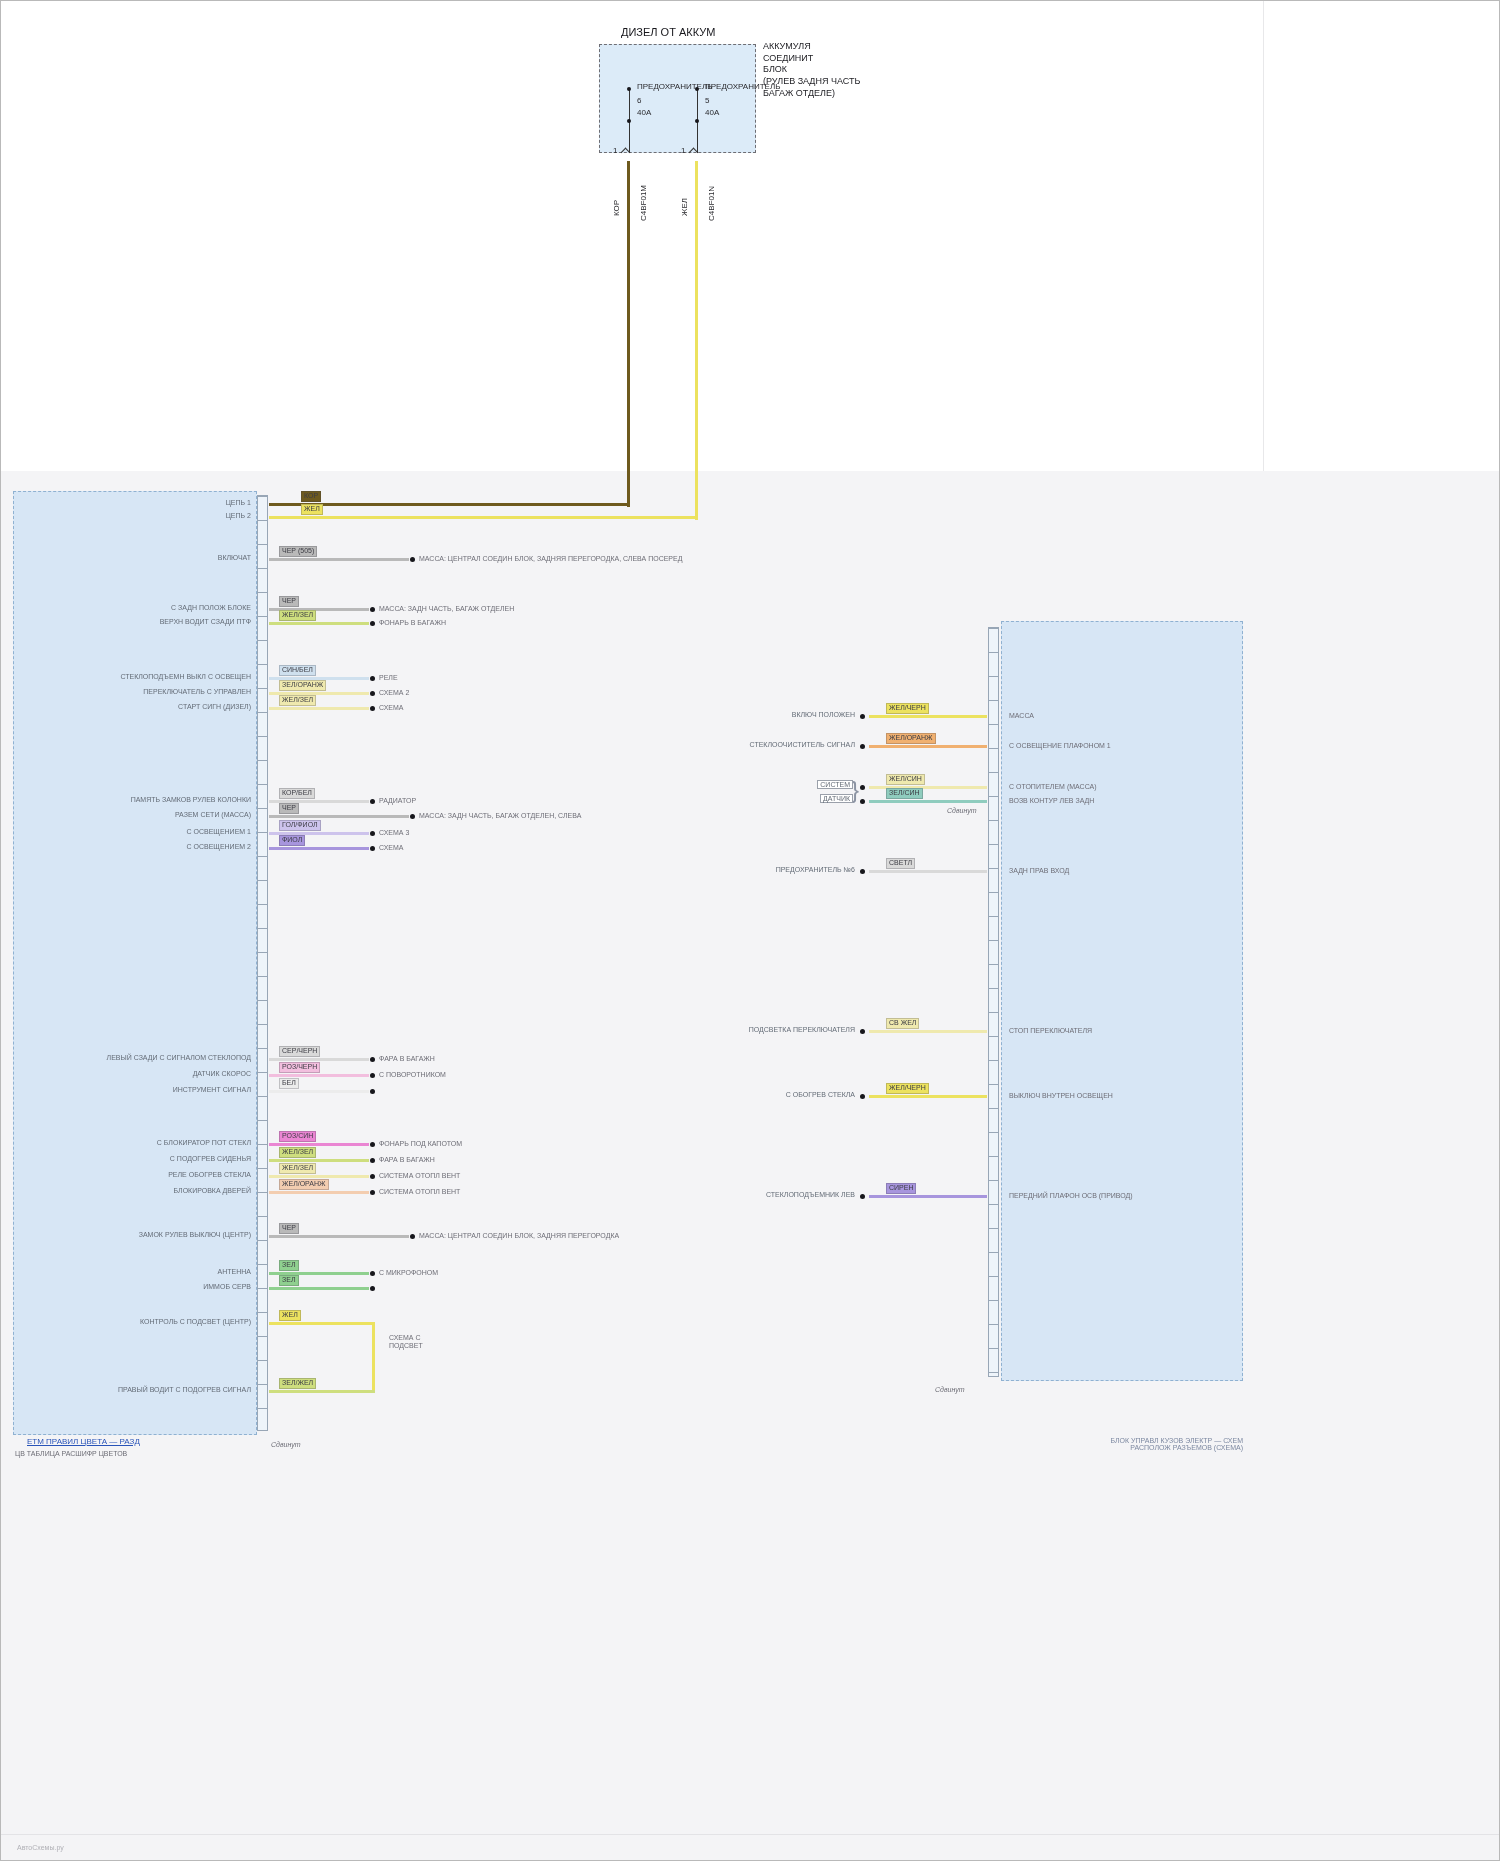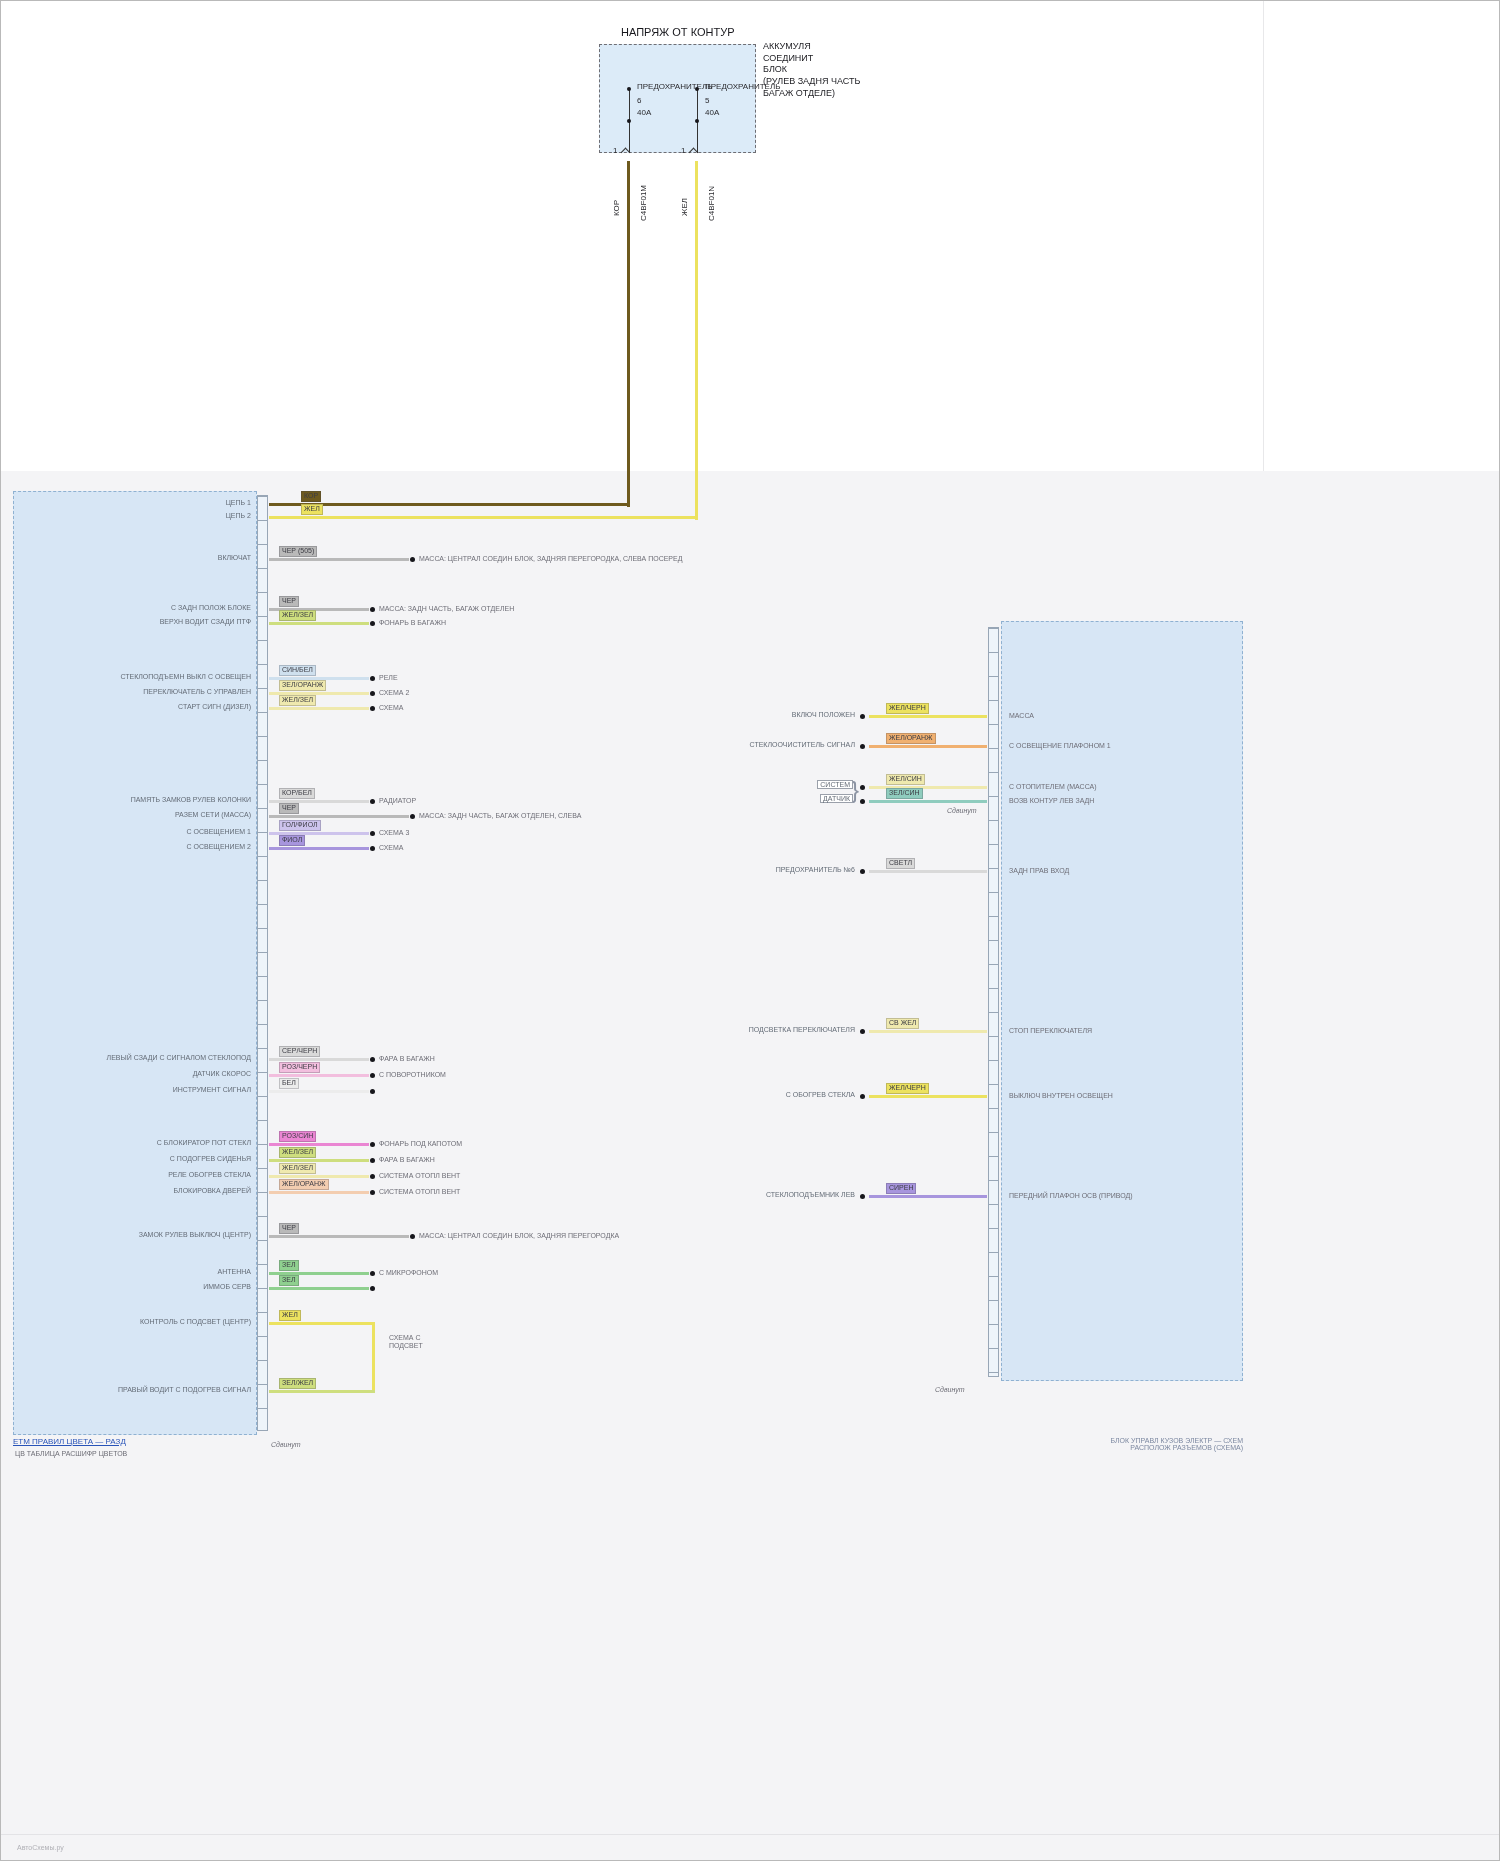--- a/index.html
+++ b/index.html
@@ -46,21 +46,21 @@
 </style>
 </head>
 <body>
 
 <div id="canvas">
 
   <div class="graypanel"></div>
   <div class="abs" style="left:1262px;top:0;width:1px;height:470px;background:#e8e8ea"></div>
   <div class="abs" style="left:0;top:1833px;width:1500px;height:1px;background:#e3e3e6"></div>
 
-  <span class="abs t11" style="left:620px;top:25px">НАПРЯЖ ОТ КОНТУР</span>
+  <span class="abs t11" style="left:620px;top:25px">ДИЗЕЛ ОТ АККУМ</span>
   <div class="topbox"></div>
   <div class="abs pre t9" style="left:762px;top:40px">АККУМУЛЯ
 СОЕДИНИТ
 БЛОК
 (РУЛЕВ ЗАДНЯ ЧАСТЬ
 БАГАЖ ОТДЕЛЕ)</div>
 
   <div class="abs" style="left:628px;top:88px;width:1px;height:34px;background:#333"></div>
   <div class="dot" style="left:626px;top:86px;width:4px;height:4px"></div>
   <div class="dot" style="left:626px;top:118px;width:4px;height:4px"></div>
@@ -96,21 +96,21 @@
 
   <div class="abs c-yellow" style="left:371px;top:1322px;width:3px;height:70px"></div>
   <div class="abs pre t7" style="left:388px;top:1333px">СХЕМА С
 ПОДСВЕТ</div>
 
   <span class="abs" style="left:850px;top:775px;font-size:24px;color:#8b93a2">}</span>
   <span class="abs t7 it" style="left:946px;top:806px">Сдвинут</span>
 
   <span class="abs t7 it" style="left:270px;top:1440px">Сдвинут</span>
   <span class="abs t7 it" style="left:934px;top:1385px">Сдвинут</span>
-  <a class="link" style="left:12px;top:1436px">ЕТМ ПРАВИЛ ЦВЕТА — РАЗД</a>
+  <a class="link" style="left:26px;top:1436px">ЕТМ ПРАВИЛ ЦВЕТА — РАЗД</a>
   <span class="abs t7" style="left:14px;top:1449px">ЦВ ТАБЛИЦА РАСШИФР ЦВЕТОВ</span>
   <div class="cap pre" style="left:1000px;top:1436px;width:242px">БЛОК УПРАВЛ КУЗОВ ЭЛЕКТР — СХЕМ
 РАСПОЛОЖ РАЗЪЕМОВ (СХЕМА)</div>
   <span class="abs t7" style="left:16px;top:1843px;color:#b0b0b6">АвтоСхемы.ру</span>
 
 <div class="wire c-brown" style="left: 268px; top: 502px; width: 361px;"></div>
     <span class="ll" style="top: 498px;">ЦЕПЬ 1</span>
     <span class="wl c-brown" style="left: 300px; top: 490px;">КОР</span>
     <div class="wire c-yellow" style="left: 268px; top: 515px; width: 429px;"></div>
     <span class="ll" style="top: 511px;">ЦЕПЬ 2</span>

